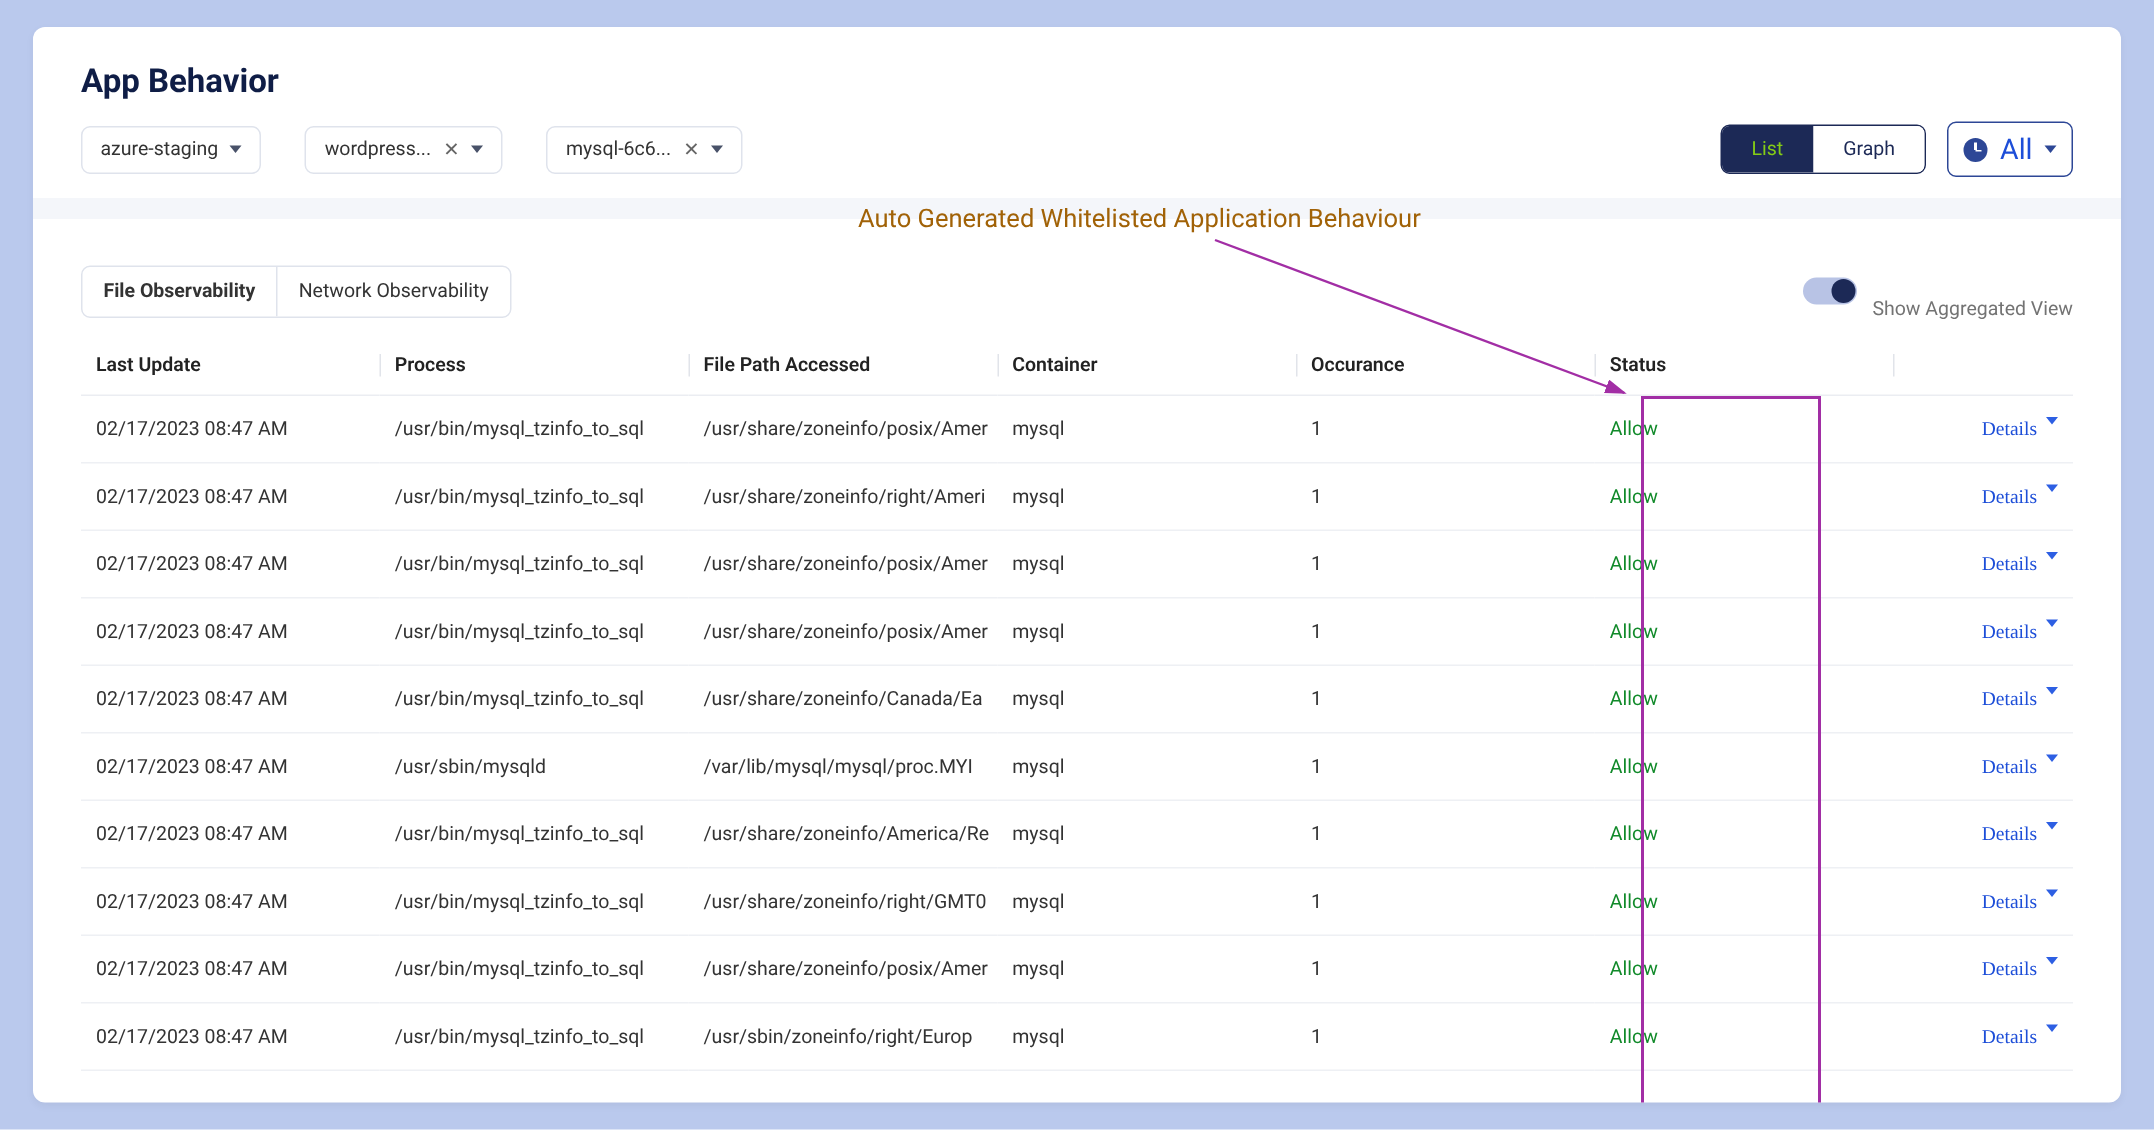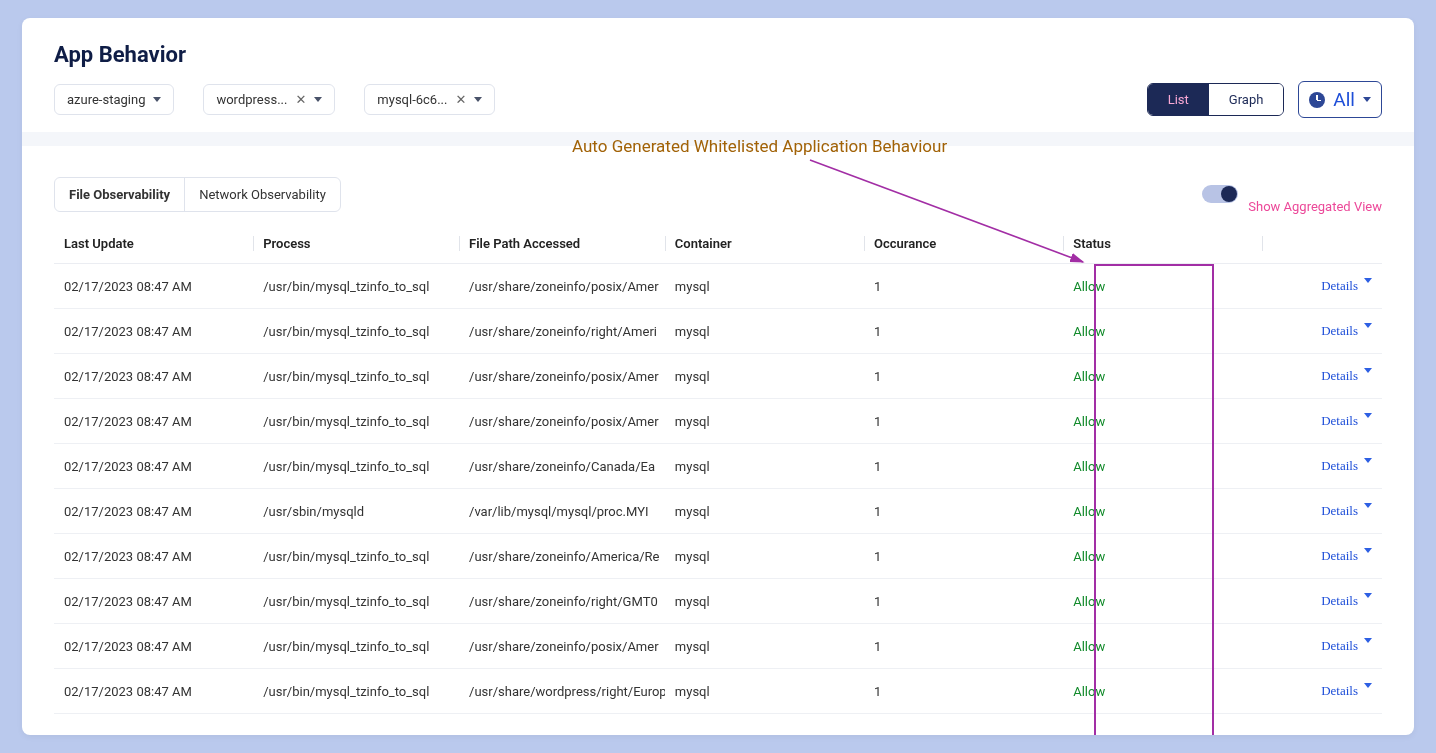--- a/index.html
+++ b/index.html
@@ -8,40 +8,40 @@
   .inner{padding:24px 32px 0;}
   .title{font-size:22px;font-weight:700;color:#0f1d46;margin-bottom:14px;}
   .bar{display:flex;align-items:center;justify-content:space-between;margin-bottom:14px;}
   .filters{display:flex;gap:29px;}
   .pill{display:flex;align-items:center;gap:8px;border:1px solid #dfe3ec;border-radius:6px;padding:7px 12px;font-size:13px;color:#333;cursor:pointer;}
   .pill .x{color:#666;font-size:13px;cursor:pointer;}
   .chev{width:0;height:0;border-left:4px solid transparent;border-right:4px solid transparent;border-top:5px solid #495269;}
   .right-ctl{display:flex;gap:14px;align-items:center;}
   .seg{display:flex;border:1px solid #1c2956;border-radius:6px;overflow:hidden;}
   .seg button{border:none;padding:8px 20px;font-size:13px;cursor:pointer;background:#fff;color:#1c2956;}
-  .seg button.active{background:#1c2956;color:#f9a8d4;}
+  .seg button.active{background:#1c2956;color:#84cc16;}
   .allbtn{display:flex;align-items:center;gap:8px;border:1px solid #2d4796;border-radius:6px;padding:6px 10px;cursor:pointer;}
   .clock{width:16px;height:16px;border-radius:50%;background:#2d4796;position:relative;}
   .clock::before{content:"";position:absolute;background:#fff;width:1.5px;height:5px;left:7px;top:3px;}
   .clock::after{content:"";position:absolute;background:#fff;width:4px;height:1.5px;left:8px;top:8px;}
   .allbtn span{font-size:19px;font-weight:400;color:#1d4ed8;}
   .allbtn .chev{border-top-color:#2d4796;}
   .annotation{position:absolute;left:550px;top:118px;color:#a16207;font-size:17px;white-space:nowrap;pointer-events:none;}
   svg.arrow{position:absolute;left:548px;top:138px;pointer-events:none;}
   .band{height:14px;background:#f4f6fa;}
   .lower{padding:28px 32px 0;}
   .tabs-row{display:flex;align-items:center;justify-content:space-between;margin-bottom:8px;}
   .tabs{display:inline-flex;border:1px solid #dfe3ec;border-radius:6px;overflow:hidden;}
   .tab{padding:9px 14px;font-size:13px;color:#333;cursor:pointer;}
   .tab+.tab{border-left:1px solid #dfe3ec;}
   .tab.active{font-weight:700;}
   .toggle-wrap{display:flex;align-items:center;gap:10px;}
   .toggle{width:36px;height:18px;background:#b8c3e5;border-radius:9px;position:relative;cursor:pointer;}
   .toggle .knob{width:16px;height:16px;border-radius:50%;background:#1c2956;position:absolute;top:1px;right:1px;}
-  .toggle-label{font-size:13px;color:#ec4899;margin-top:25px;}
+  .toggle-label{font-size:13px;color:#737373;margin-top:25px;}
   table{width:100%;border-collapse:collapse;table-layout:fixed;}
   thead th{text-align:left;font-size:13px;font-weight:600;color:#222;padding:14px 10px 12px;border-bottom:1px solid #ebedf2;position:relative;}
   thead th::before{content:"";position:absolute;left:0;top:14px;bottom:12px;width:1px;background:#e1e4ea;}
   thead th:first-child::before{display:none;}
   tbody td{font-size:13px;color:#333;padding:14px 10px;border-bottom:1px solid #eef0f4;white-space:nowrap;overflow:hidden;text-overflow:clip;}
   .allow{color:#118a2a;}
   .details{color:#1d4ed8;cursor:pointer;display:inline-flex;align-items:flex-start;gap:6px;font-family:Liberation Serif, serif;}
   .details .chev{border-top-color:#2d5fe3;}
   col.c-last{width:15%;} col.c-proc{width:15.5%;} col.c-file{width:15.5%;} col.c-cont{width:15%;} col.c-occ{width:15%;} col.c-stat{width:15%;} col.c-det{width:9%;}
   .hl{position:absolute;border:2px solid #a22ea5;left:1072px;top:246px;width:120px;height:490px;pointer-events:none;}
@@ -208,21 +208,21 @@
             <td>/usr/bin/mysql_tzinfo_to_sql</td>
             <td>/usr/share/zoneinfo/posix/Amer</td>
             <td>mysql</td>
             <td>1</td>
             <td><span class="allow">Allow</span></td>
             <td style="text-align:right;"><span class="details">Details<span class="chev"></span></span></td>
           </tr>
           <tr>
             <td>02/17/2023 08:47 AM</td>
             <td>/usr/bin/mysql_tzinfo_to_sql</td>
-            <td>/usr/share/wordpress/right/Europ</td>
+            <td>/usr/sbin/zoneinfo/right/Europ</td>
             <td>mysql</td>
             <td>1</td>
             <td><span class="allow">Allow</span></td>
             <td style="text-align:right;"><span class="details">Details<span class="chev"></span></span></td>
           </tr>
         </tbody>
     </table>
   </div>
 
   <div class="hl"></div>

